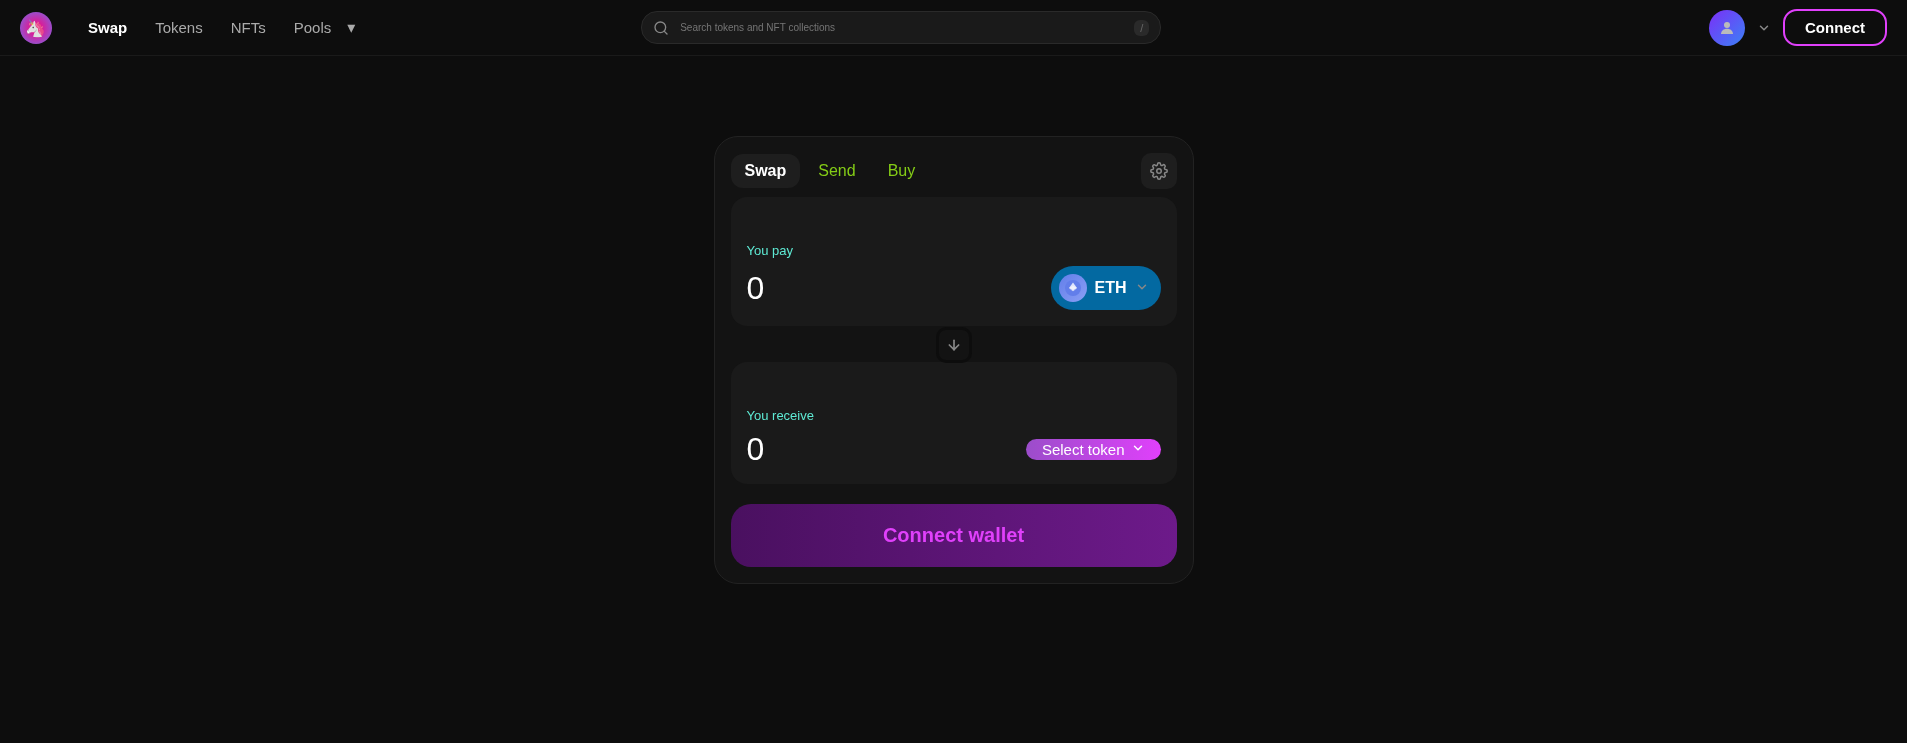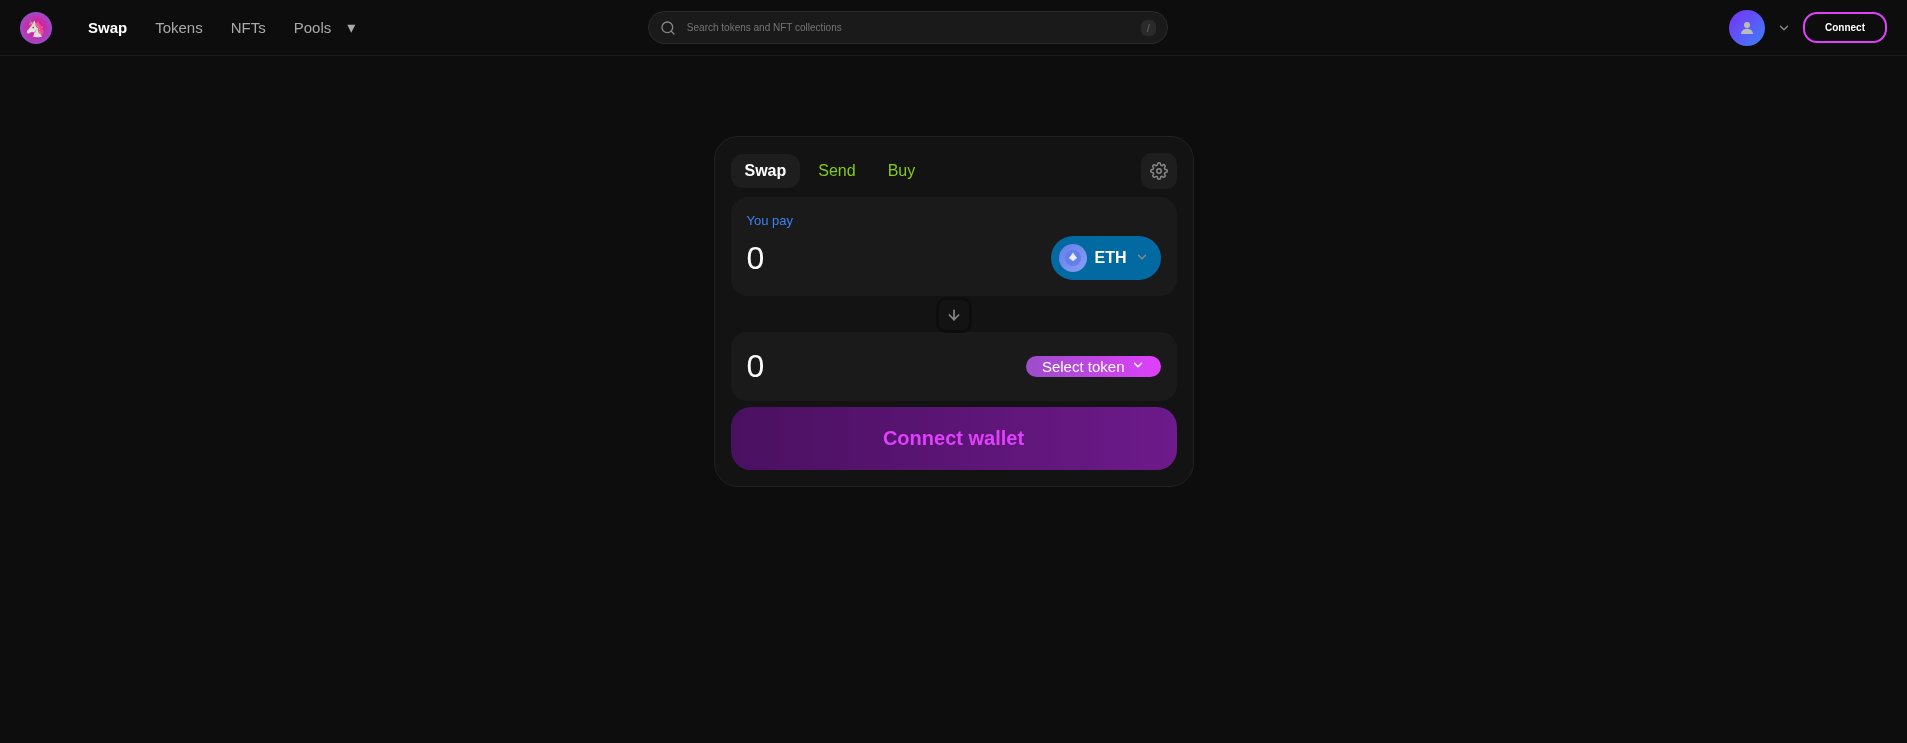--- a/index.html
+++ b/index.html
@@ -123,21 +123,21 @@
       cursor: pointer;
       display: flex;
       align-items: center;
       padding: 4px;
     }
 
     .connect-btn {
       background: transparent;
       border: 2px solid #e040fb;
       color: #fff;
-      font-size: 10px;
+      font-size: 15px;
       font-weight: 600;
       padding: 8px 20px;
       border-radius: 14px;
       cursor: pointer;
     }
 
     
     .main {
       display: flex;
       justify-content: center;
@@ -197,22 +197,23 @@
     
     .input-panel {
       background: #1a1a1a;
       border-radius: 16px;
       padding: 16px;
       margin-bottom: 2px;
     }
 
     .input-label {
       font-size: 13px;
-      color: #3b82f6;
+      color: #5eead4;
       margin-bottom: 8px;
+      margin-top: 30px;
     }
 
     .input-row {
       display: flex;
       align-items: center;
       justify-content: space-between;
     }
 
     .amount-value {
       font-size: 32px;
@@ -297,21 +298,21 @@
     
     .connect-wallet-btn {
       width: 100%;
       background: linear-gradient(90deg, #4a1060, #6d1a8a);
       border: none;
       border-radius: 20px;
       color: #e040fb;
       font-size: 20px;
       font-weight: 600;
       padding: 20px;
-      margin-top: 6px;
+      margin-top: 20px;
       cursor: pointer;
       text-align: center;
     }
 
     .receive-panel {
       background: #1a1a1a;
       border-radius: 16px;
       padding: 16px;
     }
   </style>
@@ -415,20 +416,21 @@
       <div class="swap-arrow-btn">
         <svg width="16" height="16" viewBox="0 0 24 24" fill="none" stroke="currentColor" stroke-width="2.5" stroke-linecap="round" stroke-linejoin="round">
           <line x1="12" y1="5" x2="12" y2="19"></line>
           <polyline points="19 12 12 19 5 12"></polyline>
         </svg>
       </div>
     </div>
 
     
     <div class="receive-panel">
+      <div class="input-label">You receive</div>
       <div class="input-row">
         <span class="amount-value">0</span>
         <button class="select-token-btn">
           <span>Select token</span>
           <span class="select-chevron">
             <svg width="14" height="14" viewBox="0 0 24 24" fill="none" stroke="currentColor" stroke-width="2.5" stroke-linecap="round" stroke-linejoin="round">
               <polyline points="6 9 12 15 18 9"></polyline>
             </svg>
           </span>
         </button>

